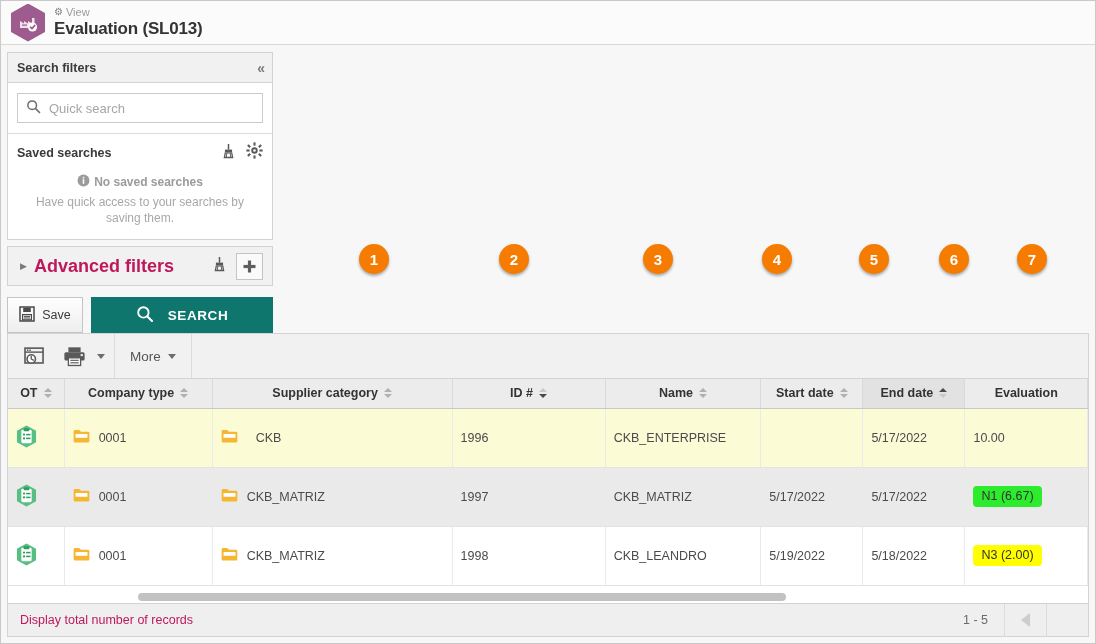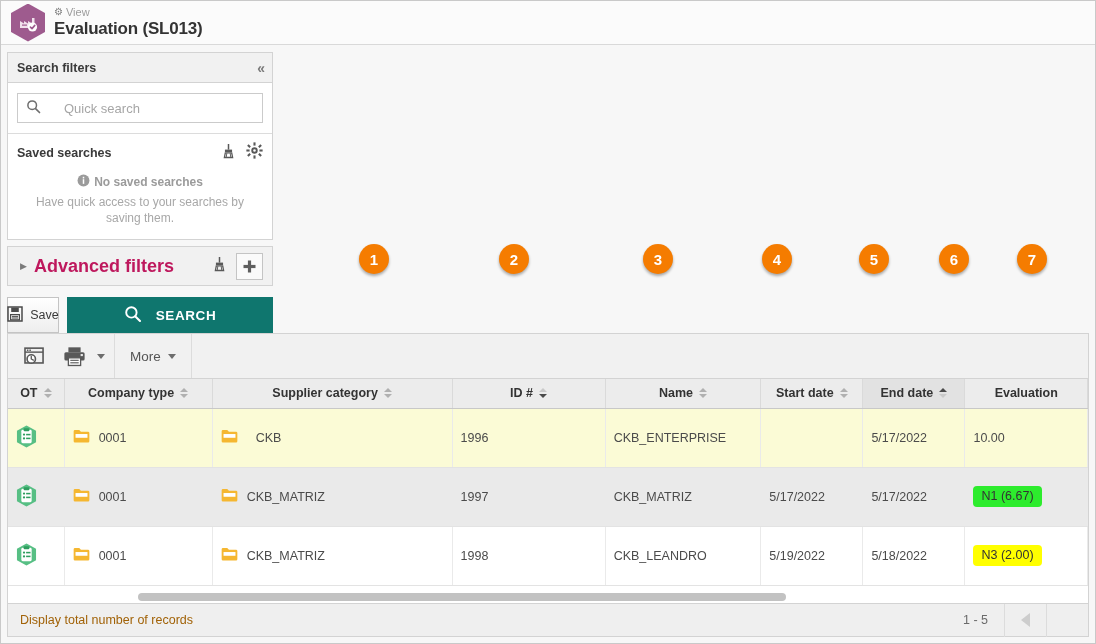--- a/index.html
+++ b/index.html
@@ -72,21 +72,21 @@
     height: 30px; background: #f1f1f1;
     border-bottom: 1px solid #d3d3d3;
     display: flex; align-items: center; justify-content: space-between;
     padding: 0 9px;
   }
   .panel-head .t { font-size: 12.5px; font-weight: bold; color: #3a3a3a; }
   .chev { color: #7a7a7a; font-size: 14px; font-weight: bold; letter-spacing:-2px;}
   .qs-wrap { padding: 10px 9px; }
   .qs {
     height: 30px; border: 1px solid #cbcbcb; background: #fff;
-    display: flex; align-items: center; gap: 23px; padding: 0 8px;
+    display: flex; align-items: center; gap: 8px; padding: 0 8px;
   }
   .qs .ph { color: #a6a6a6; font-size: 13px; }
   .sep-line { border-top: 1px solid #dcdcdc; }
   .saved {
     padding: 8px 9px 13px 9px;
   }
   .saved-top {
     display: flex; align-items: center; justify-content: space-between;
     margin-bottom: 11px;
   }
@@ -109,21 +109,21 @@
   .adv-left { display: flex; align-items: center; gap: 7px; }
   .adv-left .t { font-size: 18px; font-weight: bold; color: #be185d; }
   .tri { color: #7a7a7a; font-size: 9px; }
   .adv-right { display: flex; align-items: center; gap: 9px; }
   .plus-btn {
     width: 27px; height: 27px; border: 1px solid #c4c4c4;
     background: #fafafa; display: flex; align-items: center; justify-content: center;
   }
   .actions { display: flex; margin-top: 11px; gap: 8px; }
   .save-btn {
-    width: 52px; height: 36px; border: 1px solid #c4c4c4;
+    width: 76px; height: 36px; border: 1px solid #c4c4c4;
     background: linear-gradient(#ffffff, #eeeeee);
     display: flex; align-items: center; justify-content: center; gap: 7px;
     font-size: 12.5px; color: #3a3a3a;
   }
   .search-btn {
     flex: 1; height: 36px; background: #0f766e;
     display: flex; align-items: center; justify-content: center; gap: 14px;
     color: #fff; font-size: 13.5px; font-weight: bold; letter-spacing: .6px;
   }
 
@@ -189,21 +189,21 @@
     border-top: 0;
   }
   .hscroll-bar {
     position: absolute; left: 130px; top: 3px;
     width: 648px; height: 8px; border-radius: 4px; background: #c2c2c2;
   }
   .footer {
     height: 33px; background: #efefef; border-top: 1px solid #d3d3d3;
     display: flex; align-items: center; justify-content: space-between;
   }
-  .foot-link { font-size: 12.5px; color: #a16207; padding-left: 12px; }
+  .foot-link { font-size: 12.5px; color: #be185d; padding-left: 12px; }
   .foot-right { display: flex; align-items: stretch; height: 33px; }
   .page-range { display:flex;align-items:center; font-size: 12.5px; color:#6a6a6a; padding: 0 16px; }
   .pg-btn {
     width: 42px; display: flex; align-items:center; justify-content:center;
     border-left: 1px solid #dcdcdc;
   }
   .arrow-l { width:0;height:0;border-top:7px solid transparent;border-bottom:7px solid transparent;border-right:9px solid #cdcdcd; }
 
   
   .callout {

